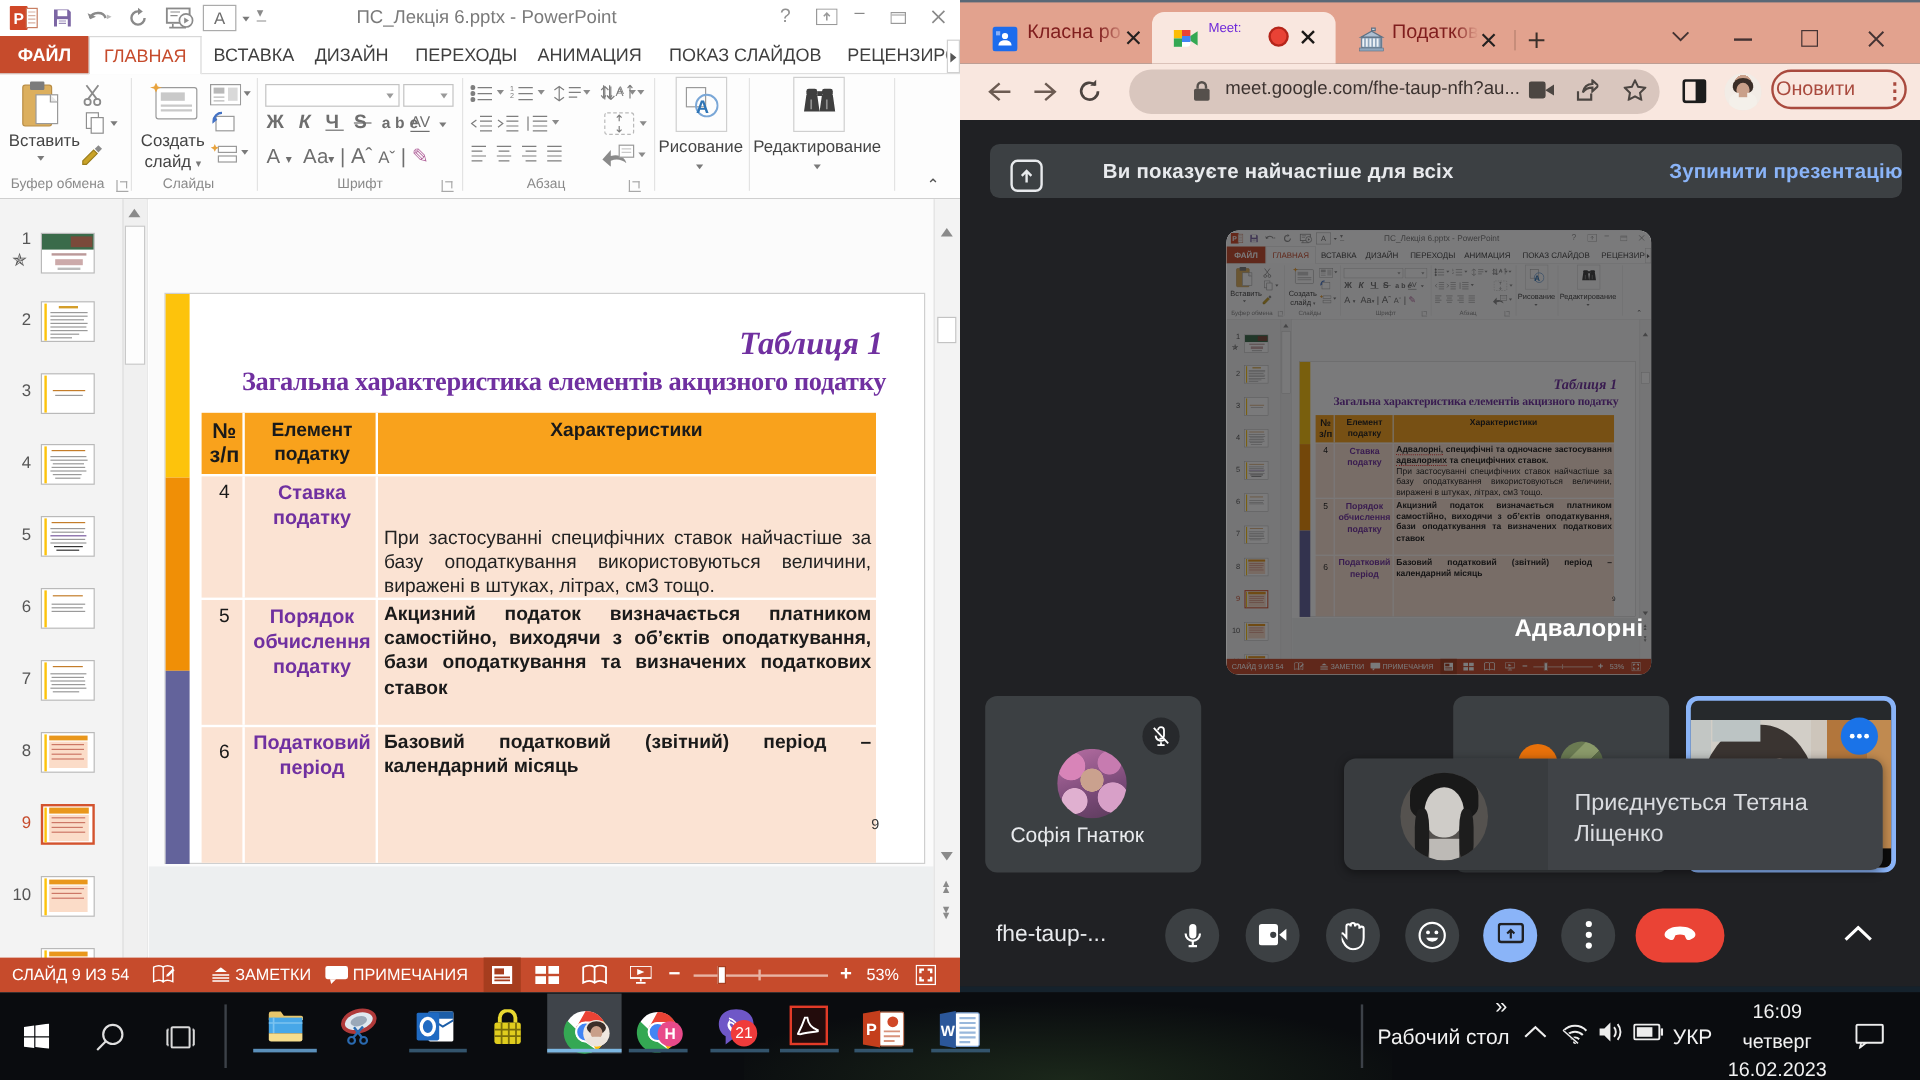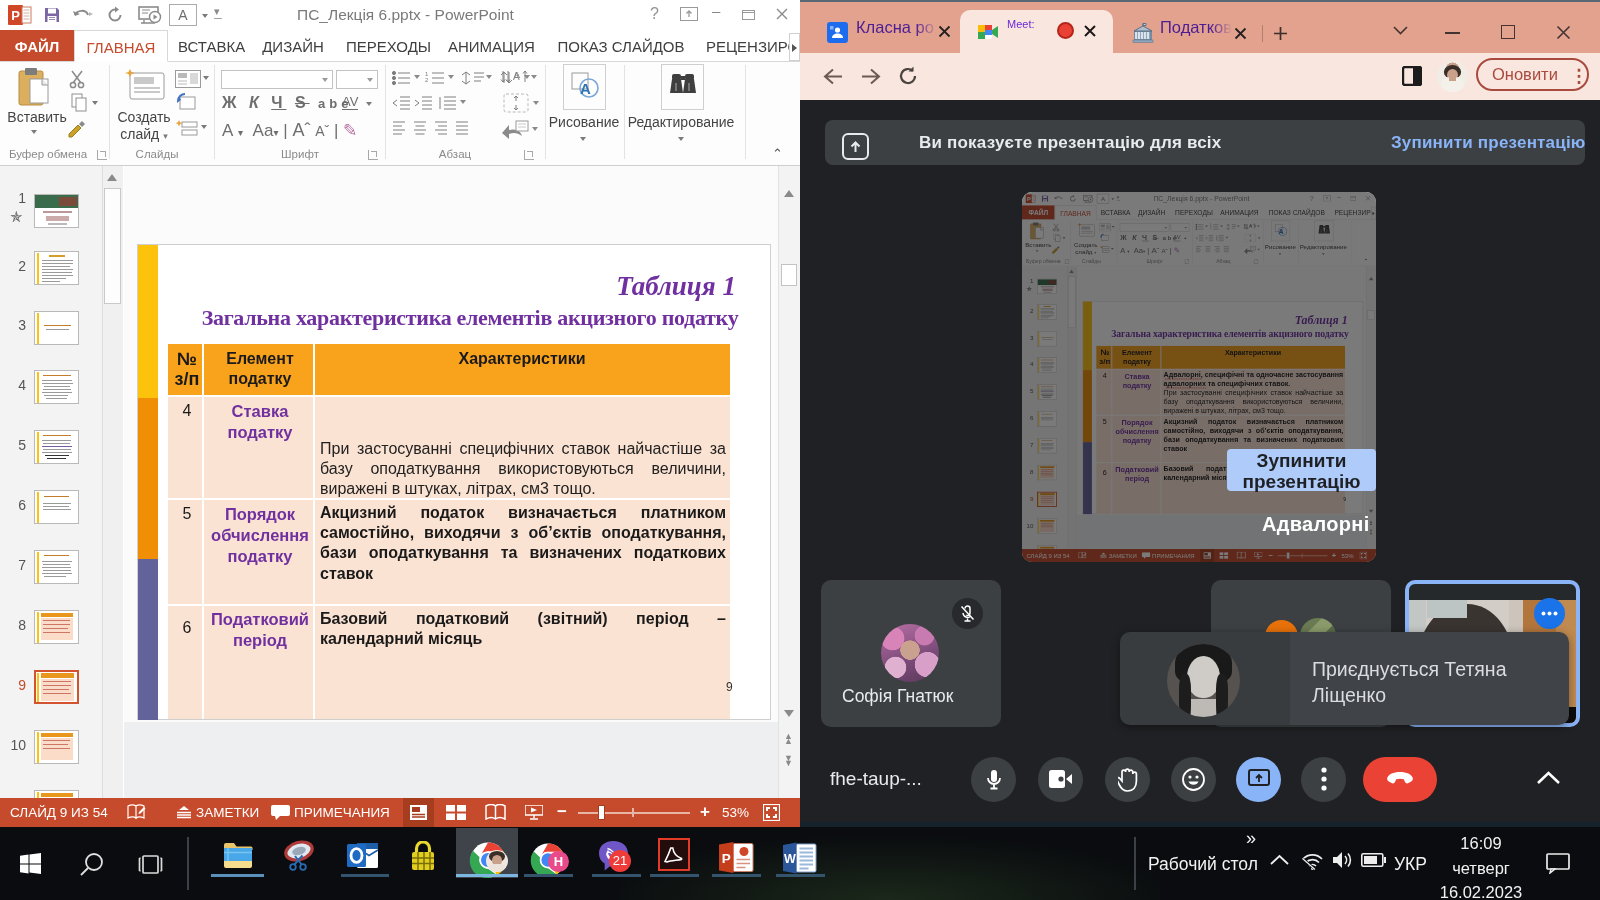--- a/index.html
+++ b/index.html
@@ -32,21 +32,21 @@
 .tcol{position:absolute;top:0;height:100%;border-right:2px solid #fff}
 .ttx{font-weight:bold;font-size:16px;color:#1a1a1a;line-height:20.2px}
 .purp{color:#7030a0;font-weight:bold;text-align:center}
 
 #ppt-status{position:absolute;left:0;top:798px;width:800px;height:29px;background:#c64b2c;color:#fff;font-size:13.5px}
 #ppt-status .s{position:absolute;top:7px}
 
 #chrome{position:absolute;left:800px;top:0;width:800px;height:827px;background:#202124}
 #ctabbar{position:absolute;left:0;top:0;width:800px;height:53px;background:#e2a28e}
 #ctabbar:before{content:"";position:absolute;left:0;top:0;width:800px;height:2px;background:#5a6876}
-.ctab{position:absolute;top:10px;height:43px;font-size:16.5px;color:#4c1d95}
+.ctab{position:absolute;top:10px;height:43px;font-size:16.5px;color:#7f1d1d}
 #activetab{position:absolute;left:160px;top:10px;width:153px;height:43px;background:#f9e7df;border-radius:10px 10px 0 0}
 #ctoolbar{position:absolute;left:0;top:53px;width:800px;height:47px;background:#f9e7df}
 #urlbar{position:absolute;left:141px;top:5px;width:442px;height:37px;border-radius:19px;background:#d9c6be;color:#3c3330;font-size:15.5px}
 
 #cmeet{position:absolute;left:0;top:100px;width:800px;height:722px;background:#202124}
 #mbanner{position:absolute;left:25px;top:20px;width:760px;height:45px;background:#3c4043;border-radius:8px;color:#e8eaed}
 #mpreview{position:absolute;left:222px;top:92px;width:354px;height:370px;border-radius:10px;overflow:hidden;background:#9a9a9a}
 #mini{position:absolute;left:0;top:0;width:800px;height:827px;transform:scale(.4425,.4474);transform-origin:0 0}
 #mpreview .dim{position:absolute;left:0;top:0;width:354px;height:370px;background:rgba(12,12,14,.55)}
 .vtile{position:absolute;top:480px;height:147px;background:#3c4043;border-radius:10px;overflow:hidden}
@@ -568,42 +568,60 @@
     <svg class="abs" style="left:23px;top:14px" width="21" height="19" viewBox="0 0 21 19">
         <path d="M19 9.5H3M10 2.5l-8 7 8 7" stroke="#6c5b52" stroke-width="2" fill="none"></path>
       </svg>
     <svg class="abs" style="left:60px;top:14px" width="21" height="19" viewBox="0 0 21 19">
         <path d="M2 9.5h16M11 2.5l8 7-8 7" stroke="#6c5b52" stroke-width="2" fill="none"></path>
       </svg>
     <svg class="abs" style="left:98px;top:13px" width="20" height="20" viewBox="0 0 20 20">
         <path d="M17 10a7 7 0 1 1-2.2-5.1" stroke="#4c4440" stroke-width="2.2" fill="none"></path>
         <path d="M15.5 0.5v5h-5z" fill="#4c4440"></path>
       </svg>
+    <div id="urlbar">
+      <svg class="abs" style="left:53px;top:9px" width="15" height="18" viewBox="0 0 15 18">
+          <rect x="1" y="7" width="13" height="10" rx="1.5" fill="#56504c"></rect>
+          <path d="M4 7V5a3.5 3.5 0 0 1 7 0v2" stroke="#56504c" stroke-width="2" fill="none"></path>
+        </svg>
+      <span class="abs" style="left:80px;top:7px">meet.google.com/fhe-taup-nfh?au...</span>
+      <svg class="abs" style="left:333px;top:9px" width="22" height="16" viewBox="0 0 22 16">
+          <rect x="0" y="1" width="14" height="14" rx="2" fill="#4c4642"></rect>
+          <path d="M14 8l7-4.5v9L14 8.5z" fill="#4c4642"></path>
+        </svg>
+      <svg class="abs" style="left:371px;top:8px" width="20" height="19" viewBox="0 0 20 19">
+          <path d="M3 10v7h11v-5" stroke="#4c4642" stroke-width="1.8" fill="none"></path>
+          <path d="M7 11c1-5 4-7 8-7V1l5 4.5-5 4.5V7c-3 0-6 1-8 4z" fill="none" stroke="#4c4642" stroke-width="1.8"></path>
+        </svg>
+      <svg class="abs" style="left:412px;top:8px" width="19" height="18" viewBox="0 0 19 18">
+          <path d="M9.5 1l2.6 5.4 5.9.8-4.3 4.1 1 5.8-5.2-2.8-5.2 2.8 1-5.8L1 7.2l5.9-.8z" fill="none" stroke="#4c4642" stroke-width="1.7"></path>
+        </svg>
+    </div>
     <svg class="abs" style="left:602px;top:13px" width="20" height="20" viewBox="0 0 20 20">
         <rect x="1" y="1" width="18" height="18" rx="2" fill="none" stroke="#1c1c1c" stroke-width="2.4"></rect>
         <rect x="11" y="1" width="8" height="18" fill="#1c1c1c"></rect>
       </svg>
     <div class="avat" style="left:637px;top:8px;width:31px;height:31px;background:radial-gradient(circle at 50% 28%,#c9a08a 0 26%,#f2ece6 27%),linear-gradient(180deg,#efe9e3,#ddd5cc)">
         <div class="abs" style="left:7px;top:4px;width:17px;height:13px;border-radius:50% 50% 40% 40%;background:#3a2e28"></div>
         <div class="abs" style="left:10px;top:8px;width:11px;height:12px;border-radius:50%;background:#c9a08a"></div>
         <div class="abs" style="left:4px;top:16px;width:23px;height:15px;border-radius:45% 45% 0 0;background:#f4f0ea"></div>
         <div class="abs" style="left:12px;top:14px;width:7px;height:6px;background:#c9a08a"></div>
       </div>
     <div class="abs" style="left:676px;top:5px;width:113px;height:33px;border:2px solid #a94a3e;border-radius:17px;color:#a94a3e;font-size:16.5px">
-      <span class="abs" style="left:14px;top:5px">Оновити</span>
+      <span class="abs" style="left:2px;top:5px">Оновити</span>
       <span class="abs" style="left:92px;top:5px;font-size:18px;font-weight:bold">⋮</span>
     </div>
   </div>
   <div id="cmeet">
     <div id="mbanner">
       <div class="abs" style="left:17px;top:13px;width:27px;height:27px;border:2px solid #e8eaed;border-radius:6px"></div>
       <svg class="abs" style="left:24px;top:20px" width="13" height="13" viewBox="0 0 13 13">
           <path d="M6.5 12V3M2.5 6.5L6.5 2.5l4 4" stroke="#e8eaed" stroke-width="2" fill="none"></path>
         </svg>
-      <span class="abs" style="left:94px;top:13px;font-size:17px;font-weight:bold;letter-spacing:.2px;white-space:nowrap">Ви показуєте презентацію для всіх</span>
+      <span class="abs" style="left:94px;top:13px;font-size:17px;font-weight:bold;letter-spacing:.2px;white-space:nowrap">Ви показуєте найчастіше для всіх</span>
       <span class="abs" style="left:566px;top:13px;font-size:17px;font-weight:bold;color:#8ab4f8;letter-spacing:.2px;white-space:nowrap">Зупинити презентацію</span>
     </div>
     <div id="mpreview">
       <div id="mini">
           <div style="position:absolute;left:0;top:0;width:800px;height:827px;background:#fff;overflow:hidden">
 
   <svg class="abs" style="left:8px;top:5px" width="24" height="20" viewBox="0 0 24 20">
               <rect x="0" y="0" width="15" height="20" rx="1" fill="#d04727"></rect>
               <text x="7.5" y="15" font-size="13" fill="#fff" font-weight="bold" text-anchor="middle" font-family="Liberation Sans">P</text>
               <rect x="14" y="2" width="9" height="16" fill="#fff" stroke="#c87f63" stroke-width="1"></rect>
@@ -1043,21 +1061,20 @@
     <span class="s" style="left:722px">53%</span>
     <svg class="s" style="left:763px;top:6px" width="17" height="17" viewBox="0 0 17 17">
                 <rect x="0.5" y="0.5" width="16" height="16" fill="none" stroke="#fff" stroke-width="1.2"></rect>
                 <path d="M3 3h4v2H5v2H3zM14 3v4h-2V5h-2V3zM3 14v-4h2v2h2v2zM14 14h-4v-2h2v-2h2z" fill="#fff"></path>
               </svg>
   </div>
 </div>
         </div>
       <div class="dim"></div>
     </div>
-    <div class="abs" style="left:427px;top:349px;width:149px;height:42px;background:#aecbfa;border-radius:4px;color:#1f2023;font-size:19px;font-weight:bold;text-align:center;line-height:21px;padding-top:1px">Зупинити<br>презентацію</div>
     <div class="abs" style="left:462px;top:413px;font-size:20px;font-weight:bold;color:#fff;letter-spacing:.3px">Адвалорні</div>
 
     <div class="vtile" style="left:21px;width:180px">
       <div class="avat" style="left:60px;top:44px;width:58px;height:58px;background:radial-gradient(circle at 50% 45%,#caa18e 0 22%,rgba(0,0,0,0) 23%),radial-gradient(circle at 20% 25%,#d884b8 0 18%,rgba(0,0,0,0) 19%),radial-gradient(circle at 75% 20%,#c77bb0 0 15%,rgba(0,0,0,0) 16%),radial-gradient(circle at 80% 70%,#d8a0c8 0 20%,rgba(0,0,0,0) 21%),radial-gradient(circle at 25% 75%,#e0b0d0 0 17%,rgba(0,0,0,0) 18%),linear-gradient(160deg,#b86fa4,#7a4a78 60%,#5a3a5a)"></div>
       <div class="mico" style="left:131px">
           <svg style="margin:7px auto" width="17" height="17" viewBox="0 0 17 17">
             <path d="M6 3.5a2.5 2.5 0 0 1 5 0V8a2.5 2.5 0 0 1-3.7 2.2M4 8a4.7 4.7 0 0 0 7.8 3.2M8.5 13.5V16M5.5 16h6" stroke="#fff" stroke-width="1.5" fill="none"></path>
             <path d="M2.5 1.5l12 13" stroke="#fff" stroke-width="1.5"></path>
           </svg>
         </div>

